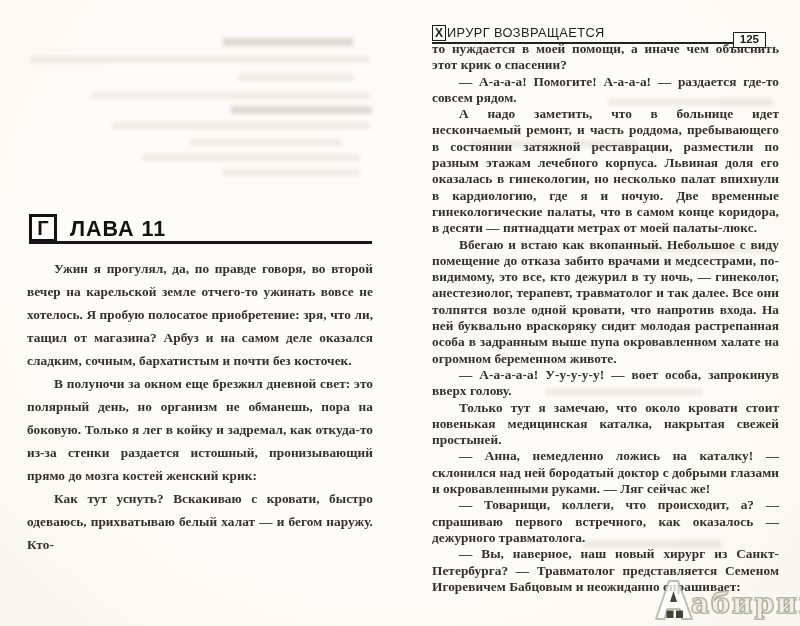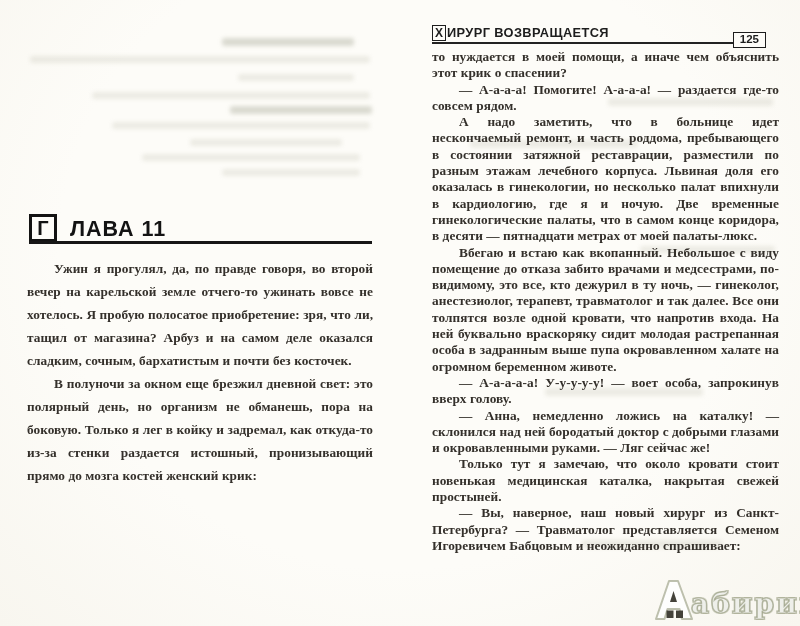--- a/index.html
+++ b/index.html
@@ -44,21 +44,21 @@
     position:absolute;left:432px;top:25px;width:346px;height:22px;
   }
   .head-row{display:flex;align-items:center;}
   .head-box{
     display:flex;align-items:center;justify-content:center;
     width:12px;height:14px;border:1.5px solid #1d1d1d;background:#fdfcf8;
     font-family:"Liberation Sans", sans-serif;font-weight:bold;font-size:12px;
     color:#1d1d1d;line-height:1;
   }
   .head-rest{
-    font-family:"Liberation Sans", sans-serif;font-weight:bold;font-size:12.8px;
+    font-family:"Liberation Sans", sans-serif;font-weight:normal;font-size:12.8px;
     letter-spacing:0.4px;color:#1d1d1d;margin-left:1px;line-height:1;
     padding-top:1px;
   }
   .header-rule{
     position:absolute;left:0;top:17px;width:316px;height:1.8px;background:#222;
   }
   .pageno-box{
     position:absolute;right:12px;top:7px;
     border:1.6px solid #1d1d1d;background:#fdfcf8;
     font-family:"Liberation Sans", sans-serif;font-weight:bold;font-size:11.5px;
@@ -66,21 +66,21 @@
   }
   
   .body-text p{
     margin:0;text-align:justify;text-indent:27px;
     font-size:13.3px;font-weight:600;letter-spacing:0.05px;
     color:var(--ink,#34302b);
   }
   .body-text p.noindent{text-indent:0;}
   .left-body{position:absolute;left:27px;top:257px;width:346px;}
   .left-body p{line-height:23px;}
-  .right-body{position:absolute;left:432px;top:49px;width:347px;}
+  .right-body{position:absolute;left:432px;top:41px;width:347px;}
   .right-body p{line-height:16.3px;}
   
   .watermark{
     position:absolute;left:654px;top:578px;display:flex;align-items:flex-end;
     z-index:5;pointer-events:none;
   }
   .wm-text{
     font-family:"DejaVu Serif", serif;font-weight:bold;font-size:28px;
     letter-spacing:2px;line-height:1;
     color:rgba(255,255,255,0.80);
@@ -118,20 +118,21 @@
           <span>Г</span>
         </span>
         <span class="chapter-rest">ЛАВА 11</span>
       </div>
       <div class="chapter-rule"></div>
     </div>
 
     <div class="body-text left-body">
         <p>Ужин я прогулял, да, по правде говоря, во второй вечер на карельской земле отчего-то ужинать вовсе не хотелось. Я пробую полосатое приобретение: зря, что ли, тащил от магазина? Арбуз и на самом деле оказался сладким, сочным, бархатистым и почти без косточек.</p>
         <p>В полуночи за окном еще брезжил дневной свет: это полярный день, но организм не обманешь, пора на боковую. Только я лег в койку и задремал, как откуда-то из-за стенки раздается истошный, пронизывающий прямо до мозга костей женский крик:</p>
+        <p>Как тут уснуть? Вскакиваю с кровати, быстро одеваюсь, прихватываю белый халат — и бегом наружу. Кто-</p>
       </div>
   </section>
 
   <section>
 
     <header class="running-header">
       <div class="head-row">
         <span class="head-box">
           <span>Х</span>
         </span>
@@ -150,22 +151,23 @@
       <i class="smudge" style="left:545px;top:388px;width:158px;height:8px;"></i>
       <i class="smudge" style="left:582px;top:540px;width:140px;height:8px;"></i>
     </div>
 
     <div class="body-text right-body">
         <p class="noindent">то нуждается в моей помощи, а иначе чем объяснить этот крик о спасении?</p>
         <p>— А-а-а-а! Помогите! А-а-а-а! — раздается где-то совсем рядом.</p>
         <p>А надо заметить, что в больнице идет нескончаемый ремонт, и часть роддома, пребывающего в состоянии затяжной реставрации, разместили по разным этажам лечебного корпуса. Львиная доля его оказалась в гинекологии, но несколько палат впихнули в кардиологию, где я и ночую. Две временные гинекологические палаты, что в самом конце коридора, в десяти — пятнадцати метрах от моей палаты-люкс.</p>
         <p>Вбегаю и встаю как вкопанный. Небольшое с виду помещение до отказа забито врачами и медсестрами, по-видимому, это все, кто дежурил в ту ночь, — гинеколог, анестезиолог, терапевт, травматолог и так далее. Все они толпятся возле одной кровати, что напротив входа. На ней буквально враскоряку сидит молодая растрепанная особа в задранным выше пупа окровавленном халате на огромном беременном животе.</p>
         <p>— А-а-а-а-а! У-у-у-у-у! — воет особа, запрокинув вверх голову.</p>
+        <p>Только тут я замечаю, что около кровати стоит новенькая медицинская каталка, накрытая свежей простыней.</p>
         <p>— Анна, немедленно ложись на каталку! — склонился над ней бородатый доктор с добрыми глазами и окровавленными руками. — Ляг сейчас же!</p>
-        <p>Только тут я замечаю, что около кровати стоит новенькая медицинская каталка, накрытая свежей простыней.</p>
+        <p>— Товарищи, коллеги, что происходит, а? — спрашиваю первого встречного, как оказалось — дежурного травматолога.</p>
         <p>— Вы, наверное, наш новый хирург из Санкт-Петербурга? — Травматолог представляется Семеном Игоревичем Бабцовым и неожиданно спрашивает:</p>
       </div>
   </section>
 
   <div class="watermark">
     <svg width="40" height="42" viewBox="0 0 40 42" aria-hidden="true">
       <path d="M2 41 L15 3 L24 3 L38 41 L28 41 L25.5 31 L13.5 31 L10.5 41 Z" fill="rgba(255,255,255,0.78)" stroke="rgba(150,155,128,0.62)" stroke-width="2" stroke-linejoin="round"></path>
       <path d="M16 24 L19.5 13 L23 24 Z" fill="#44423a"></path>
       <rect x="12.5" y="32.5" width="7" height="7.5" fill="#44423a"></rect>
       <rect x="22" y="32.5" width="7" height="7.5" fill="#44423a"></rect>

